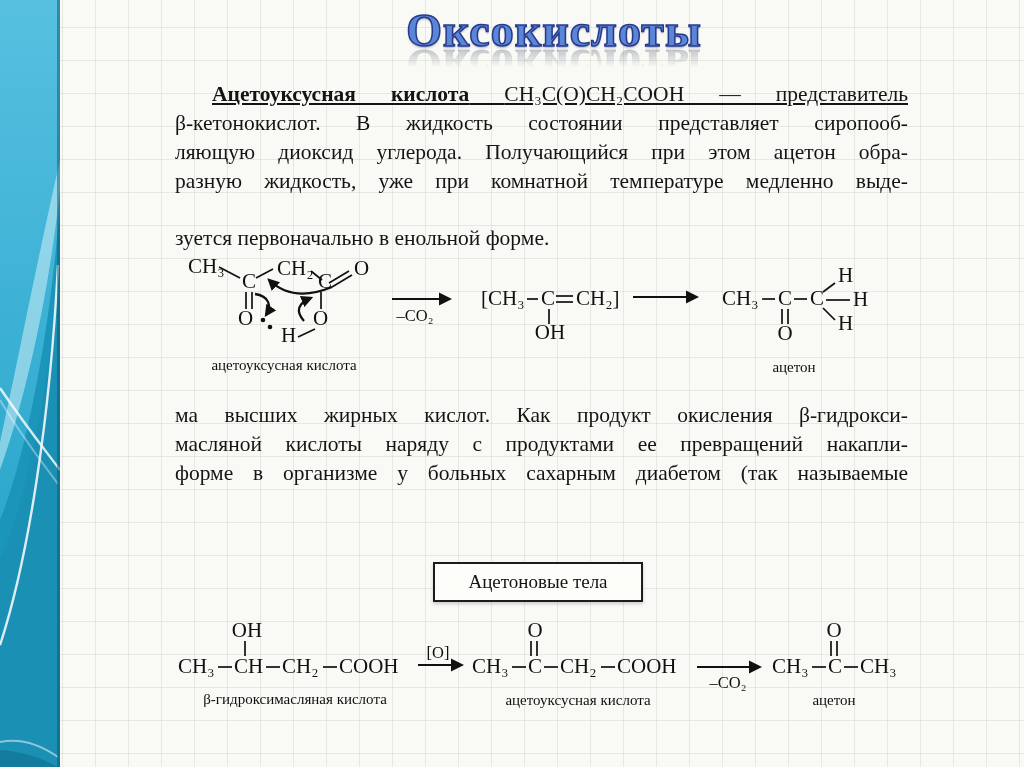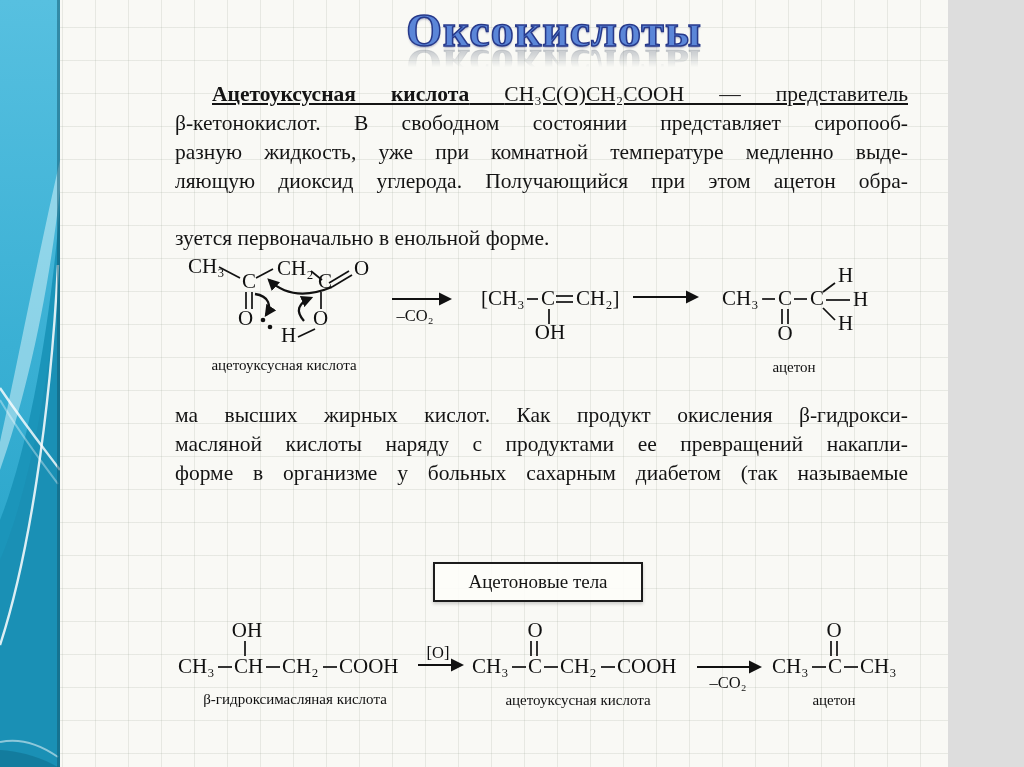--- a/index.html
+++ b/index.html
@@ -1,17 +1,17 @@
 <!DOCTYPE html>
 <html><head>
 <meta charset="utf-8">
 <style>
   html,body{margin:0;padding:0;background:#ddd;}
   .slide{
-    position:relative;width:948px;height:767px;overflow:hidden;
+    position:relative;width:1024px;height:767px;overflow:hidden;
     font-family:"Liberation Serif","DejaVu Serif",serif;color:#141414;
     background-color:#f9f9f5;
     background-image:
       linear-gradient(to right, rgba(175,180,168,.25) 1px, transparent 1px),
       linear-gradient(to bottom, rgba(175,180,168,.25) 1px, transparent 1px);
     background-size:33px 33px;
     background-position:-4px -6px;
   }
   .band{position:absolute;left:0;top:0;width:60px;height:767px;}
   .title-wrap{position:absolute;left:322px;top:8px;width:464px;text-align:center;line-height:1;}
@@ -85,23 +85,23 @@
     </svg>
   </div>
 
   <div class="title-wrap">
     <div class="title-base title-main">Оксокислоты</div>
     <div class="title-base title-refl">Оксокислоты</div>
   </div>
 
   <div class="para" style="top:80px">
     <div class="pline first"><span class="b">Ацетоуксусная кислота</span> <span>CH₃C(O)CH₂COOH — представитель</span></div>
-    <div class="pline">β-кетонокислот. В свободном состоянии представляет сиропооб-</div>
+    <div class="pline">β-кетонокислот. В жидкость состоянии представляет сиропооб-</div>
+    <div class="pline">ляющую диоксид углерода. Получающийся при этом ацетон обра-</div>
     <div class="pline">разную жидкость, уже при комнатной температуре медленно выде-</div>
-    <div class="pline">ляющую диоксид углерода. Получающийся при этом ацетон обра-</div>
     <div class="pline last">зуется первоначально в енольной форме.</div>
   </div>
 
   <svg class="scheme" style="left:170px;top:245px" width="750" height="145" viewBox="0 0 750 145">
 
     <g>
       <text class="atom" x="18" y="28">CH₃</text>
       <text class="atom" x="107" y="30">CH₂</text>
       <text class="atom" x="72" y="43">C</text>
       <text class="atom" x="148" y="43">C</text>

